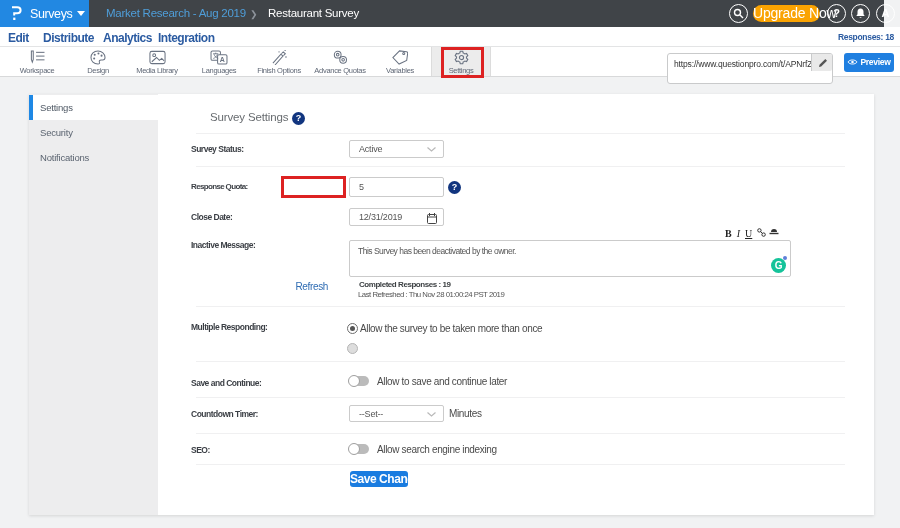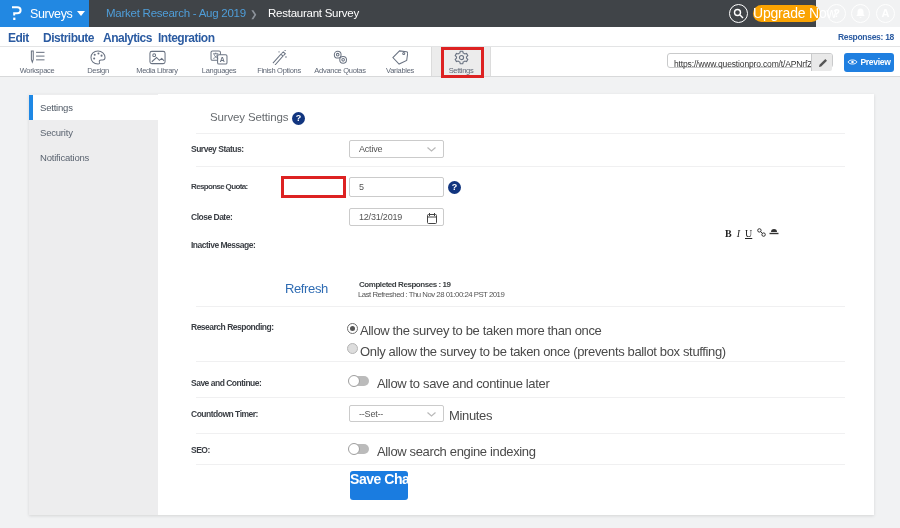--- a/index.html
+++ b/index.html
@@ -1,21 +1,21 @@
 <!DOCTYPE html>
 <html><head>
 <meta charset="utf-8">
 <style>
   * { margin:0; padding:0; box-sizing:border-box; }
   html,body { width:900px; height:528px; overflow:hidden; }
   body { font-family:"Liberation Sans", sans-serif; background:#f1f2f3; position:relative; }
   .abs { position:absolute; }
 
   
-  #hdr { left:0; top:0; width:816px; height:27px; background:#404448; }
+  #hdr { left:0; top:0; width:884px; height:27px; background:#404448; }
   #logo { left:0; top:0; width:89px; height:27px; background:#2288e2; }
   #logo svg { position:absolute; left:11px; top:5px; }
   #logo .sv { position:absolute; left:30px; top:6.5px; color:#fff; font-size:12.5px; letter-spacing:-0.4px; }
   #logo .tri { position:absolute; left:77px; top:11px; width:0; height:0; border-left:4.5px solid transparent; border-right:4.5px solid transparent; border-top:5px solid #fff; }
   .crumb { top:7px; font-size:11.5px; letter-spacing:-0.25px; }
   .crumb1 { left:106px; color:#4f9ed9; }
   .crumbsep { left:250px; color:#8d939b; font-size:9px; top:9px; }
   .crumb2 { left:268px; color:#fff; }
   .hcirc { top:4px; width:19px; height:19px; border:1px solid #fff; border-radius:50%; color:#fff; text-align:center; font-size:11px; font-weight:bold; line-height:17px; }
   #upg { left:753px; top:5px; width:67px; height:17px; background:#faa302; border-radius:9px; color:#fff; font-size:14px; font-weight:normal; letter-spacing:-0.2px; text-align:center; line-height:17px; white-space:nowrap; }
@@ -25,21 +25,21 @@
   .tab { position:absolute; top:3.5px; font-size:12px; font-weight:bold; letter-spacing:-0.5px; color:#2b5ba1; }
   #resp { position:absolute; right:6px; top:5px; font-size:8.5px; font-weight:bold; letter-spacing:-0.3px; color:#2b5ba1; }
 
   
   #tbar { left:0; top:47px; width:900px; height:30px; background:#fff; border-bottom:1px solid #d8d9da; }
   .titem { position:absolute; top:0; text-align:center; color:#6a7382; }
   .titem svg { display:block; margin:3px auto 0; }
   .titem .lbl { font-size:7.5px; letter-spacing:-0.3px; color:#5f6775; display:block; margin-top:1px; white-space:nowrap; }
   #setcell { position:absolute; left:431px; top:0; width:60px; height:29px; background:#ececec; border-left:1px solid #dcdcdc; border-right:1px solid #dcdcdc; }
   #redbox1 { position:absolute; left:441px; top:0px; width:43px; height:31px; border:3px solid #dd2222; z-index:5; }
-  #urlgrp { position:absolute; left:667px; top:6px; width:166px; height:15px; border:1px solid #c9cacb; border-radius:3px; background:#fff; }
+  #urlgrp { position:absolute; left:667px; top:6px; width:166px; height:31px; border:1px solid #c9cacb; border-radius:3px; background:#fff; }
   #urlgrp .url { position:absolute; left:6px; top:4.5px; font-size:8.5px; letter-spacing:-0.15px; color:#333; white-space:nowrap; }
   #urlgrp .pen { position:absolute; right:0; top:0; width:21px; height:17px; background:#e9e9e9; border-left:1px solid #c9cacb; border-radius:0 2px 2px 0; }
   #pvw { position:absolute; left:844px; top:6px; width:50px; height:19px; background:#1f7fe0; border-radius:3px; color:#fff; font-size:8.5px; font-weight:bold; letter-spacing:-0.3px; text-align:center; line-height:18px; white-space:nowrap; }
 
   
   #card { left:29px; top:94px; width:845px; height:421px; background:#fff; box-shadow:0 1px 3px rgba(0,0,0,0.12); }
   #side { position:absolute; left:0; top:0; width:129px; height:421px; background:#ededee; }
   #sact { position:absolute; left:0; top:1px; width:129px; height:25px; background:#fff; border-left:4px solid #1e88e5; }
   .sitem { position:absolute; left:11px; font-size:9.5px; letter-spacing:-0.2px; color:#5b6470; }
 
@@ -52,22 +52,22 @@
   .inp { position:absolute; left:191px; border:1px solid #cbcbcb; border-radius:2px; background:#fff; font-size:9px; letter-spacing:-0.2px; color:#555; }
   .sel { width:95px; height:17.5px; line-height:16px; padding-left:9px; }
   .chev { position:absolute; right:7px; top:6px; width:9px; height:5px; }
   #redbox2 { position:absolute; left:123px; top:82px; width:65px; height:22px; border:3px solid #dd2222; z-index:4; }
   .toggle { position:absolute; left:191px; width:20px; height:10px; background:#bbb; border-radius:5px; }
   .toggle .knob { position:absolute; left:-1px; top:-1px; width:12px; height:12px; background:#fff; border:1px solid #9f9f9f; border-radius:50%; }
   .radio { position:absolute; left:189px; width:11px; height:11px; border-radius:50%; }
   .r-on { border:1px solid #6d6d6d; background:#fff; }
   .r-on::after { content:""; position:absolute; left:2px; top:2px; width:5px; height:5px; background:#555; border-radius:50%; }
   .r-off { border:1px solid #b5b5b5; background:#ddd; }
-  .ftext { position:absolute; font-size:13px; letter-spacing:-0.35px; color:#4a4a4a; white-space:nowrap; }
-  #savebtn { position:absolute; left:192px; top:377px; width:58px; height:29px; background:#1a7ce0; border-radius:3px; color:#fff; font-size:14px; font-weight:bold; letter-spacing:-0.45px; text-align:center; line-height:16px; white-space:nowrap; }
+  .ftext { position:absolute; font-size:10px; letter-spacing:-0.35px; color:#4a4a4a; white-space:nowrap; }
+  #savebtn { position:absolute; left:192px; top:377px; width:58px; height:16px; background:#1a7ce0; border-radius:3px; color:#fff; font-size:12px; font-weight:bold; letter-spacing:-0.45px; text-align:center; line-height:16px; white-space:nowrap; }
 </style>
 </head>
 <body>
 
 <div id="hdr" class="abs">
   <div id="logo" class="abs">
     <svg width="11" height="16" viewBox="0 0 11 16">
       <path d="M1 2.3 H6.2 C8.6 2.3 9.6 3.6 9.6 5.3 C9.6 7 8.4 8.3 6.2 8.3 L3.2 8.3 L3.2 10.6" fill="none" stroke="#fff" stroke-width="2"></path>
       <rect x="2.2" y="12.6" width="2.2" height="2.4" fill="#fff"></rect>
     </svg>
@@ -250,31 +250,34 @@
           <g fill="none" stroke="#333" stroke-width="1">
             <circle cx="2.4" cy="2.4" r="1.7"></circle>
             <circle cx="6.6" cy="6.6" r="1.7"></circle>
             <line x1="3.5" y1="3.5" x2="5.5" y2="5.5"></line>
           </g>
         </svg>&nbsp;<svg width="10" height="9" viewBox="0 0 10 9">
           <path d="M2 4 Q2 1 5 1 Q8 1 8 4 Z" fill="#333"></path>
           <line x1="0.5" y1="5.5" x2="9.5" y2="5.5" stroke="#333" stroke-width="1.4"></line>
         </svg></div>
     <span class="flabel" style="top:146px;">Inactive Message:</span>
+    <div class="inp" style="top:146px; width:442px; height:37px; padding:5px 8px; letter-spacing:-0.5px; font-size:8.5px;">This Survey has been deactivated by the owner.
+      <div style="position:absolute; right:4px; bottom:3px; width:15px; height:15px; background:#15c39a; border-radius:50%; color:#fff; font-size:10px; font-weight:bold; text-align:center; line-height:15px;">G</div>
+      <div style="position:absolute; right:3px; bottom:16px; width:4px; height:4px; background:#5f7fd8; border-radius:50%;"></div>
+    </div>
 
     <span class="ftext" style="left:20px; top:187px; width:150px; text-align:right; color:#2f6cb3;">Refresh</span>
     <span class="ftext" style="left:201px; top:186px; font-weight:bold; font-size:8px; letter-spacing:-0.45px; color:#3c4043;">Completed Responses : 19</span>
     <span class="ftext" style="left:200px; top:196px; font-size:7.8px; letter-spacing:-0.5px; color:#555;">Last Refreshed : Thu Nov 28 01:00:24 PST 2019</span>
     <div class="divider" style="top:212px;"></div>
 
-    <span class="flabel" style="top:228px;">Research Responding:</span>
+    <span class="flabel" style="top:228px;">Multiple Responding:</span>
     <span class="radio r-on" style="top:228.5px;"></span>
     <span class="ftext" style="left:202px; top:228.5px;">Allow the survey to be taken more than once</span>
     <span class="radio r-off" style="top:249px;"></span>
-    <span class="ftext" style="left:202px; top:249.5px;">Only allow the survey to be taken once (prevents ballot box stuffing)</span>
     <div class="divider" style="top:267px;"></div>
 
     <span class="flabel" style="top:283.5px;">Save and Continue:</span>
     <div class="toggle" style="top:281.5px;">
         <span class="knob"></span>
       </div>
     <span class="ftext" style="left:219px; top:281.5px;">Allow to save and continue later</span>
     <div class="divider" style="top:303px;"></div>
 
     <span class="flabel" style="top:314.5px;">Countdown Timer:</span>

